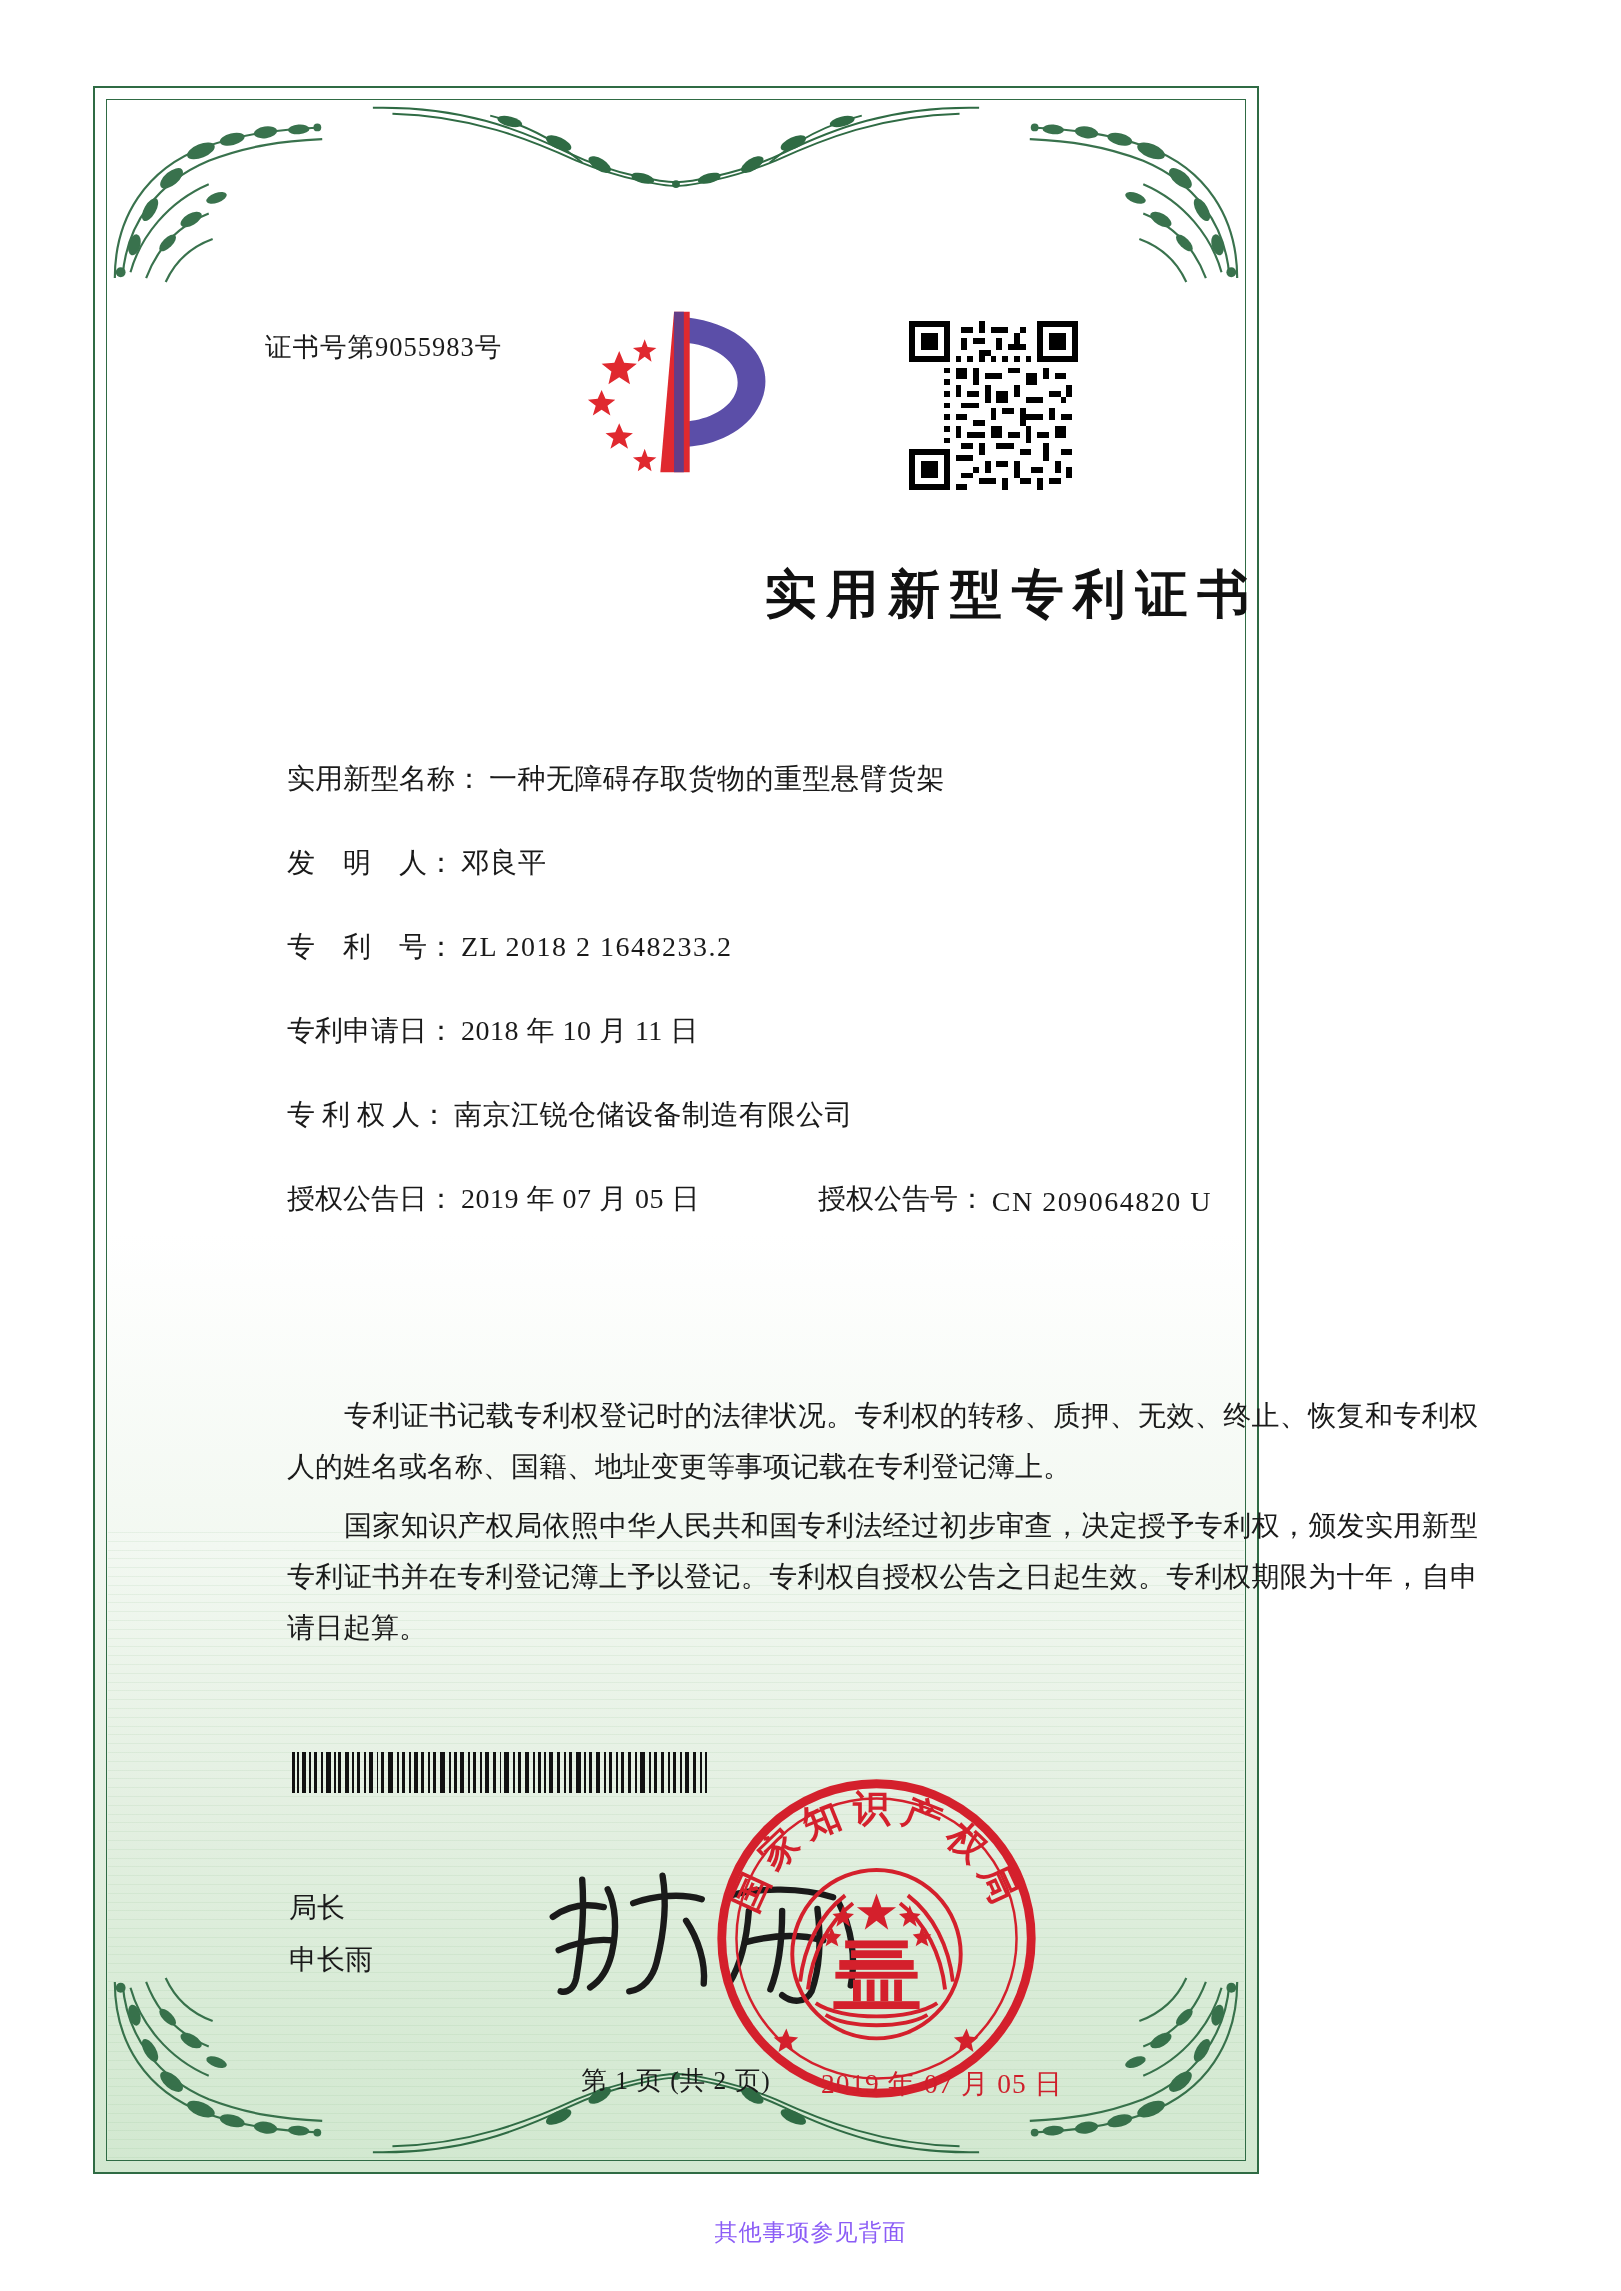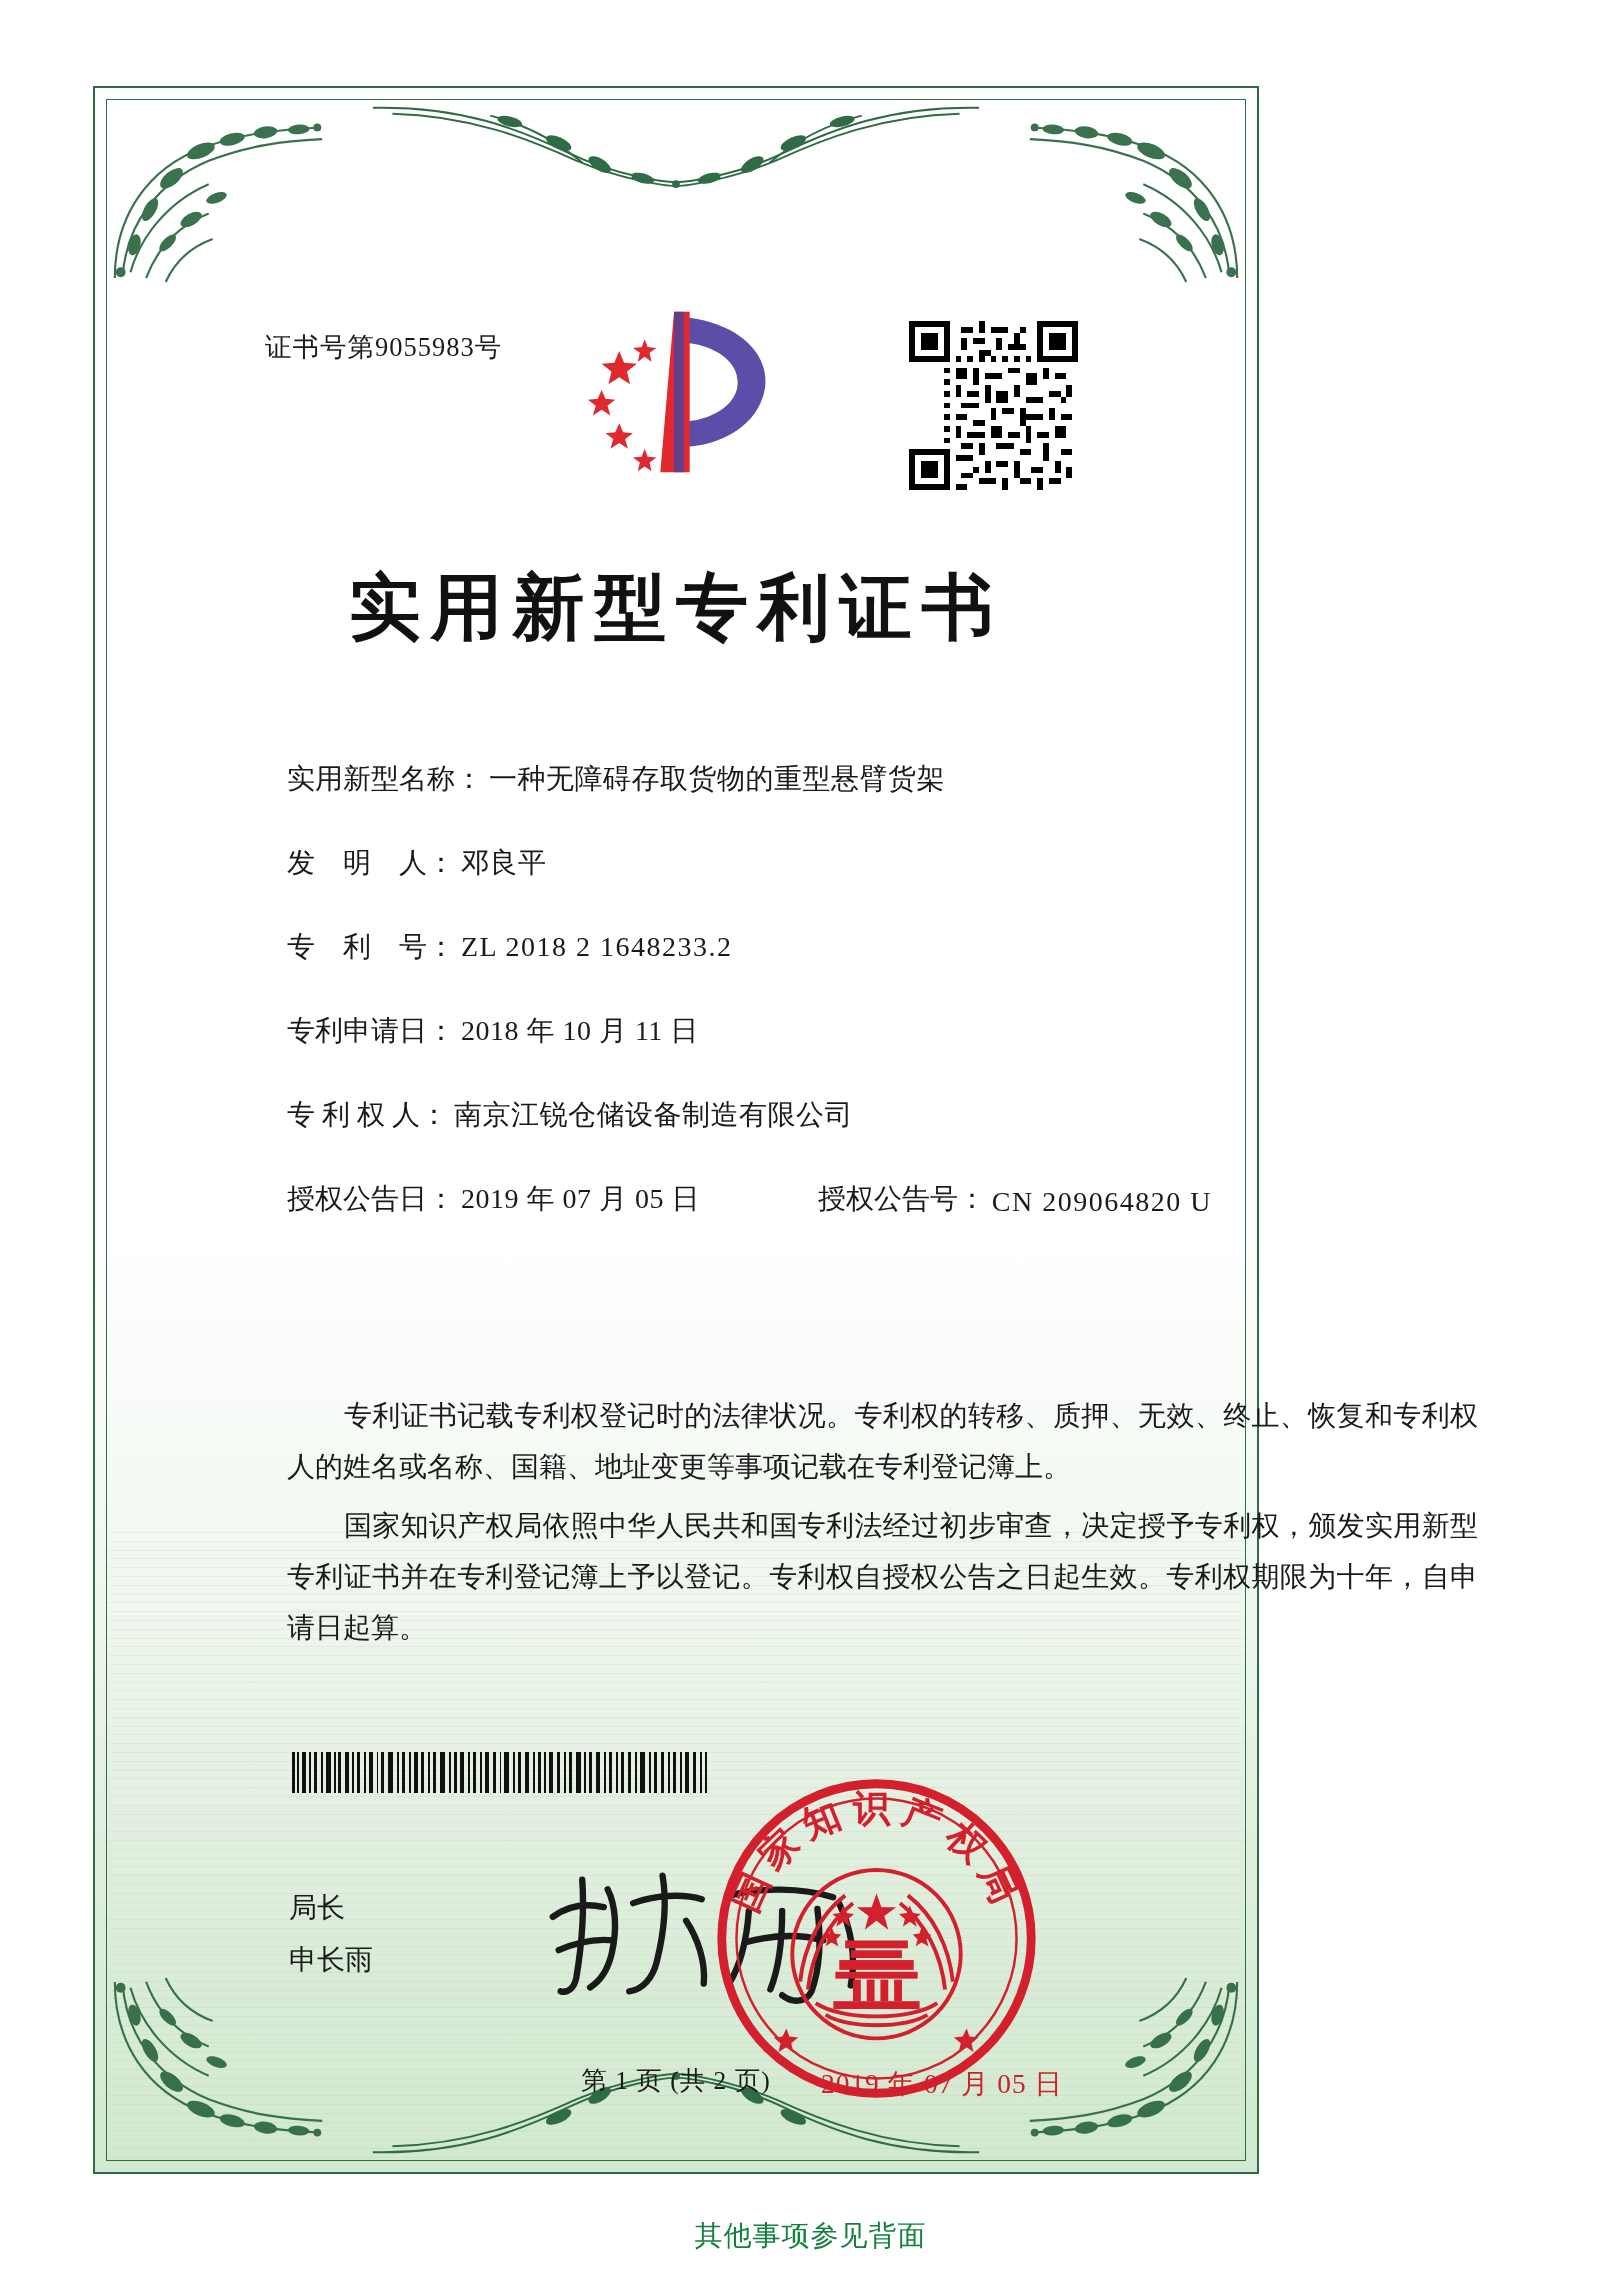--- a/index.html
+++ b/index.html
@@ -120,22 +120,22 @@
     width: 169px;
     height: 169px;
   }
   .qr svg { width: 100%; height: 100%; display: block; }
 
   
   .cert-title {
     position: absolute;
     left: 0; right: 0;
     top: 474px;
-    text-align: center;
-    font-size: 72px;
+    text-align: right;
+    font-size: 52px;
     font-weight: bold;
     letter-spacing: 9.8px;
     font-family: "Liberation Serif", "DejaVu Serif", serif;
     color: #111;
   }
 
   
   .fields {
     position: absolute;
     left: 194px;
@@ -238,23 +238,23 @@
     font-size: 25.5px;
     letter-spacing: 1px;
   }
 
   
   .outside-note {
     position: absolute;
     left: 0; right: 0;
     top: 2217px;
     text-align: center;
-    font-size: 28px;
+    font-size: 23px;
     letter-spacing: 1px;
-    color: #15803d;
+    color: #8b5cf6;
   }
 </style>
 </head>
 <body>
 
 <div class="certificate">
 
   <div class="wave-texture"></div>
   <div class="border-outer"></div>
   <div class="border-inner"></div>

